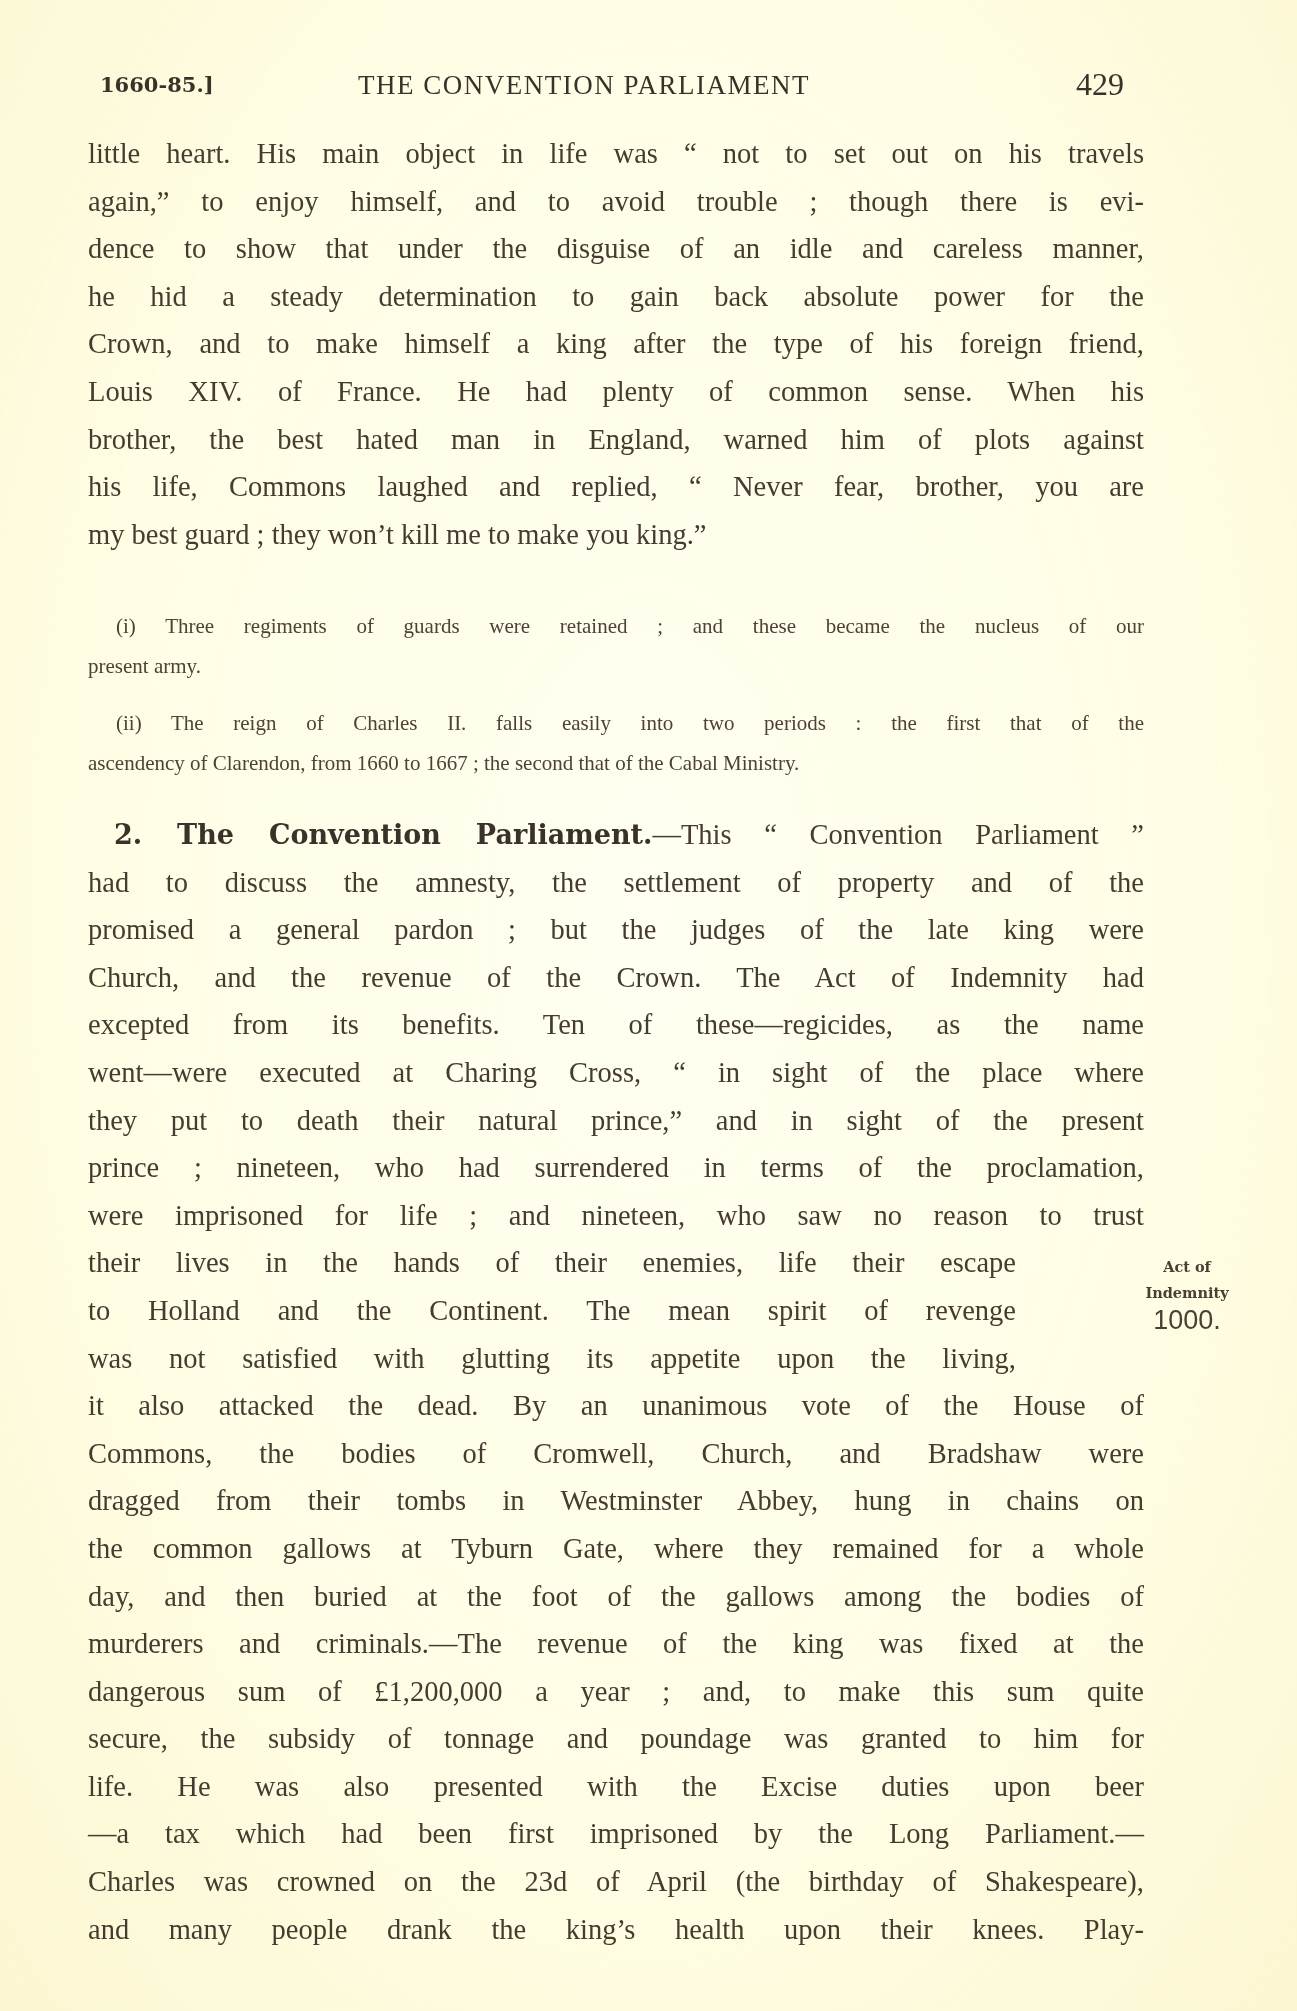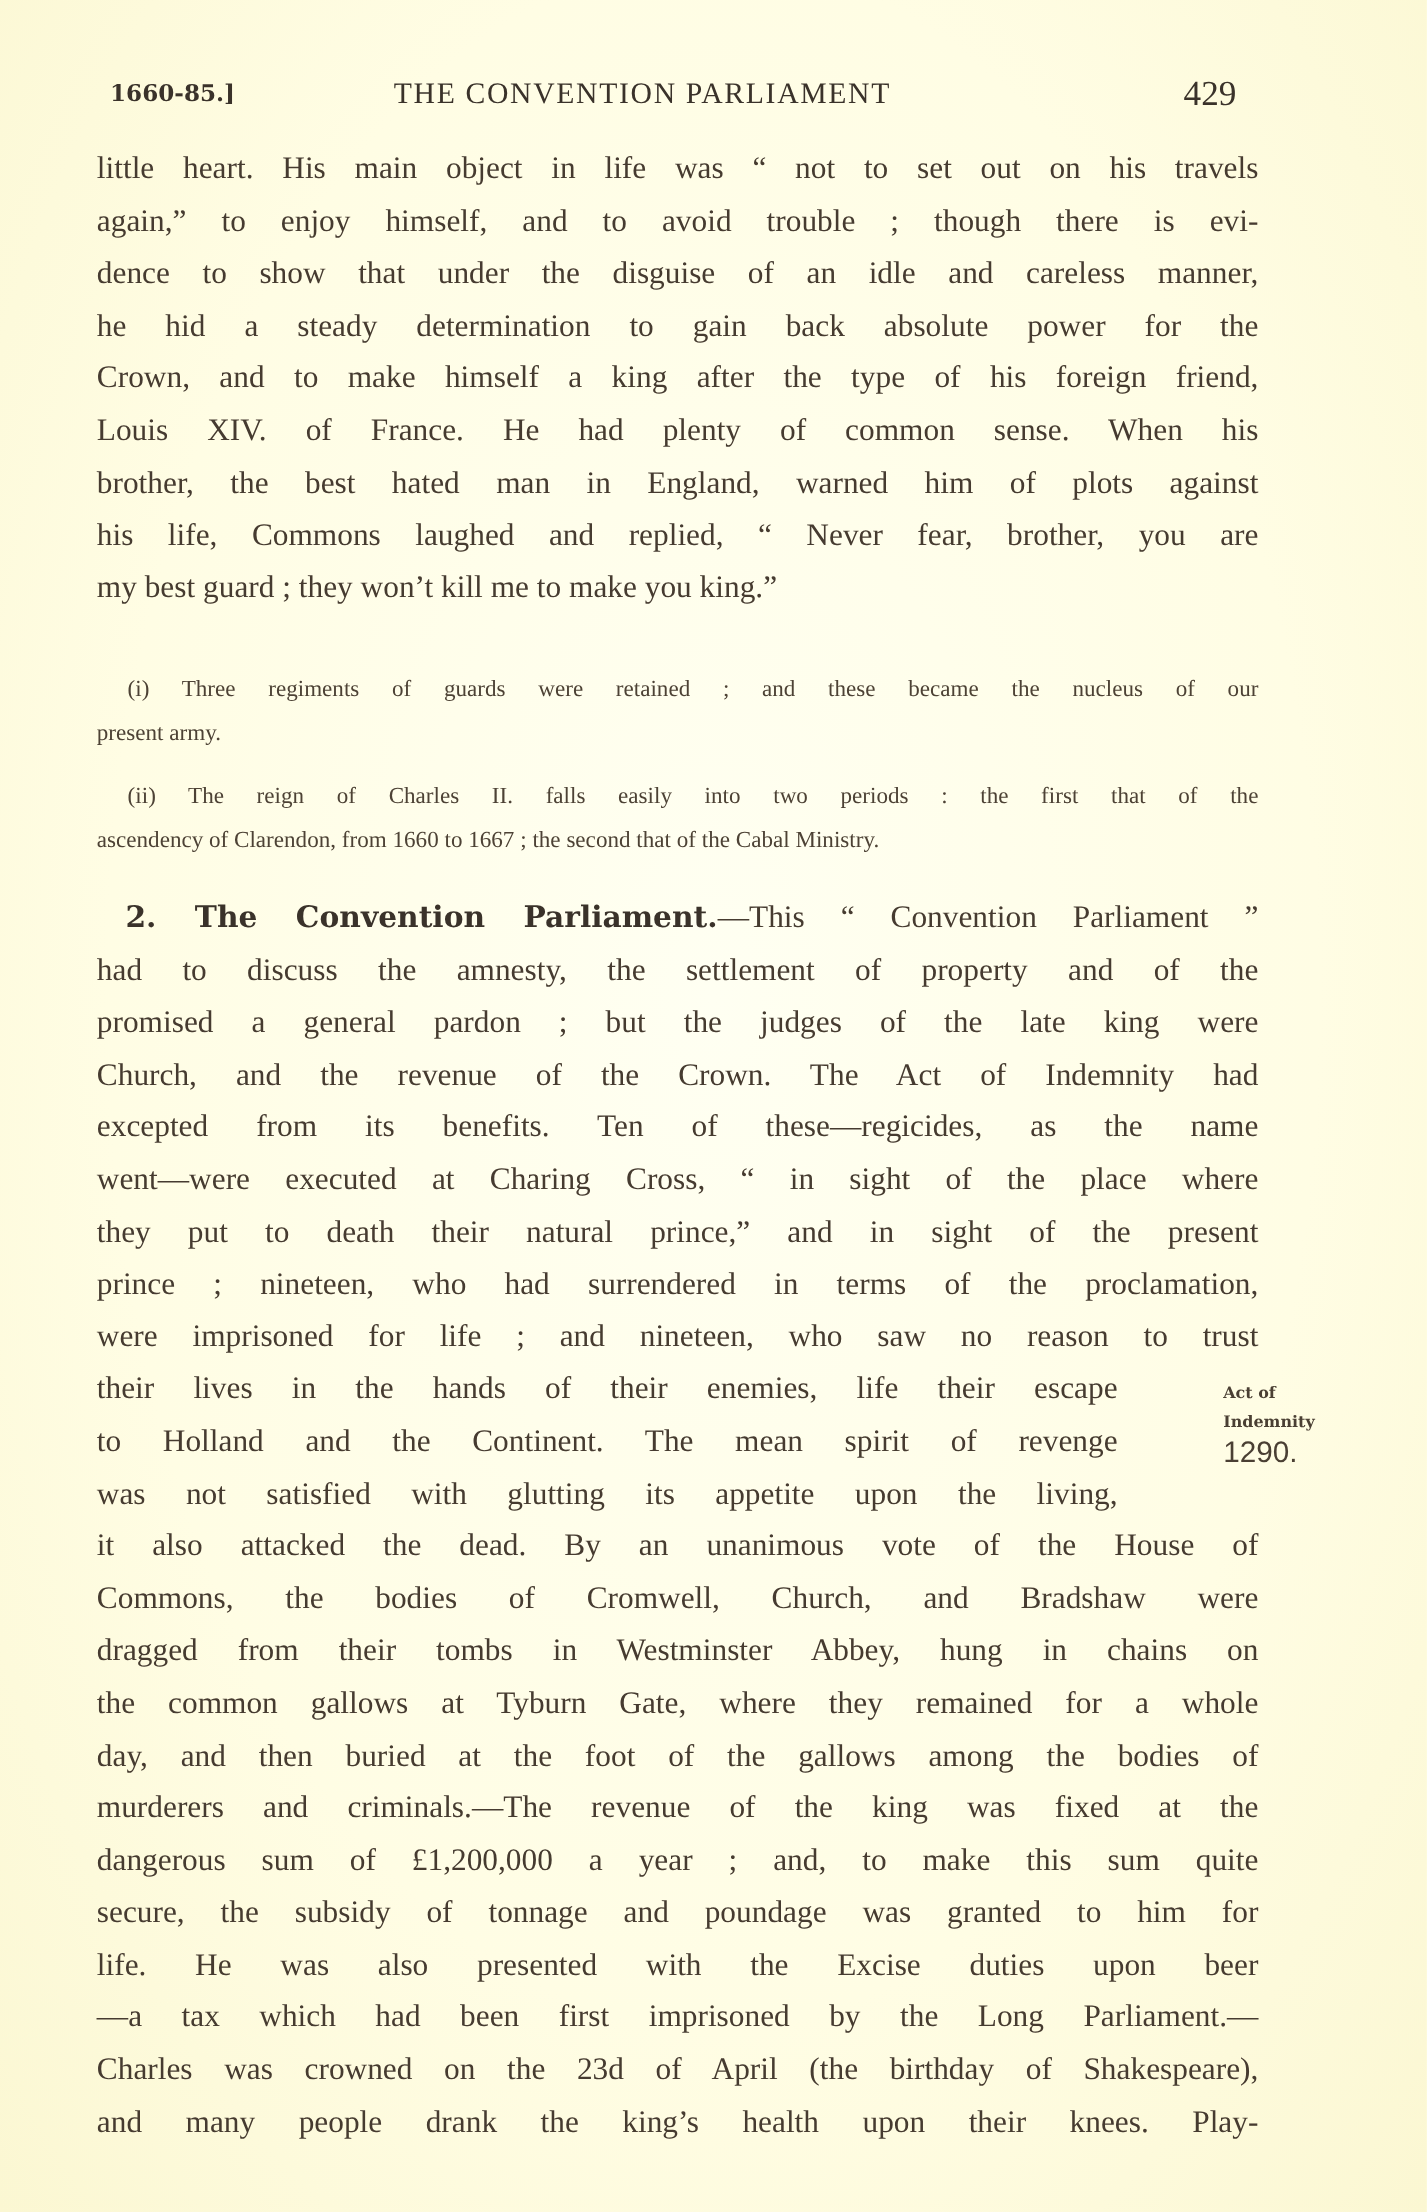--- a/index.html
+++ b/index.html
@@ -95,21 +95,21 @@
     font-family: "DejaVu Serif", serif;
     font-weight: bold;
     font-size: 27px;
     color: #3a322a;
   }
   .sidenote {
     position: absolute;
     left: 1112px;
     top: 1256px;
     width: 150px;
-    text-align: left;
+    text-align: center;
     color: #4a3f33;
   }
   .sidenote .sn1, .sidenote .sn2 {
     font-family: "DejaVu Serif", serif;
     font-weight: bold;
     font-size: 14.5px;
     line-height: 22px;
     display: block;
   }
   .sidenote .sn2 { margin-top: 4px; }
@@ -179,16 +179,16 @@
     <div class="line">secure, the subsidy of tonnage and poundage was granted to him for</div>
     <div class="line">life.  He was also presented with the Excise duties upon beer</div>
     <div class="line">—a tax which had been first imprisoned by the Long Parliament.—</div>
     <div class="line">Charles was crowned on the 23d of April (the birthday of Shakespeare),</div>
     <div class="line">and many people drank the king’s health upon their knees.  Play-</div>
   </div>
 
   <div class="sidenote">
     <span class="sn1">Act of</span>
     <span class="sn2">Indemnity</span>
-    <span class="sn3">1290.</span>
+    <span class="sn3">1000.</span>
   </div>
 
 </div>
 
 </body></html>

